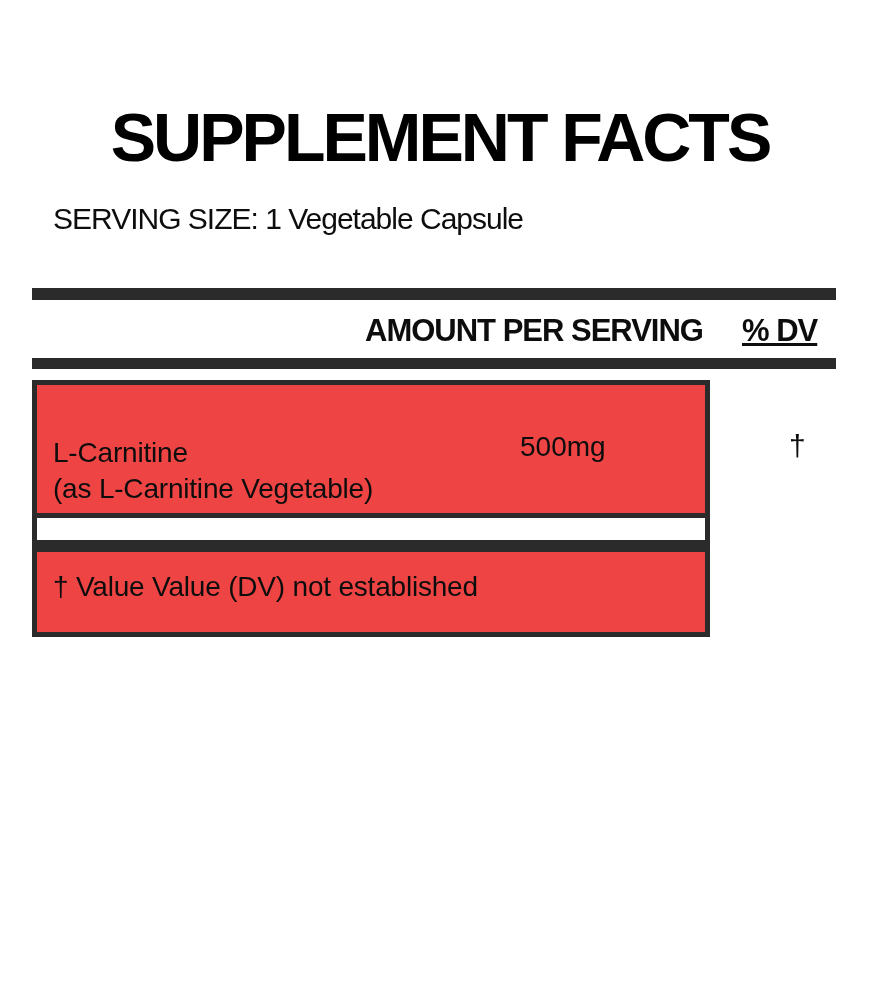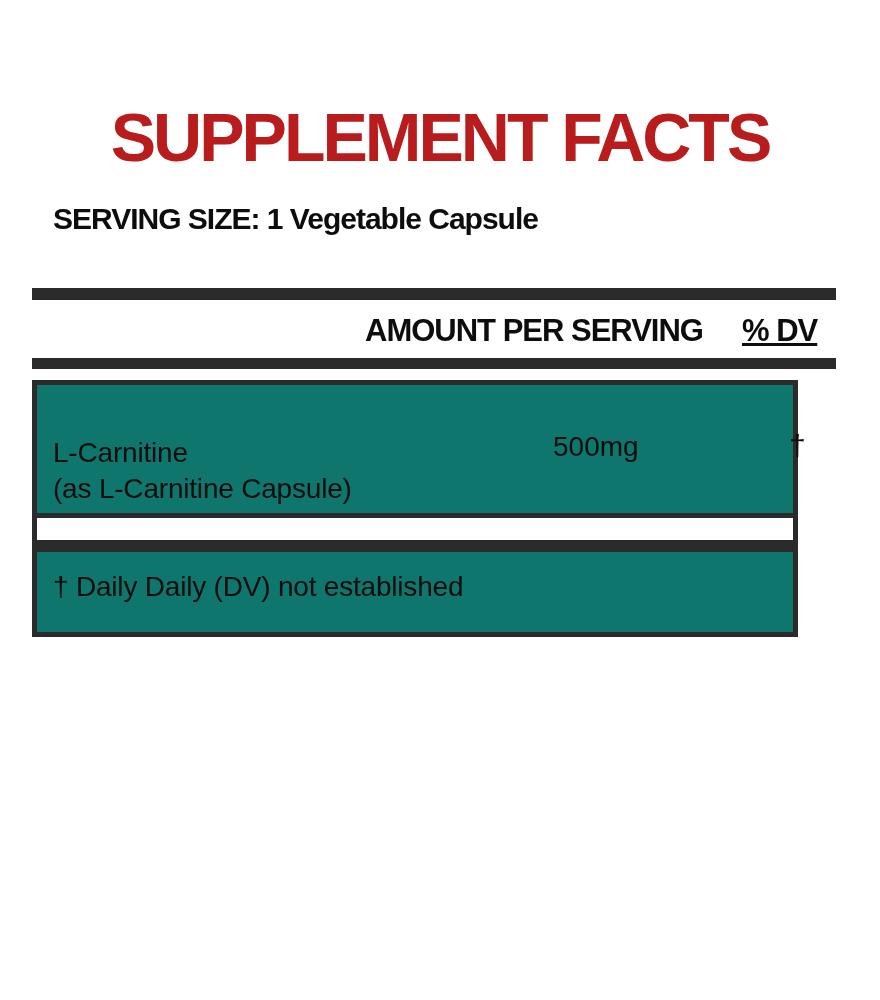--- a/index.html
+++ b/index.html
@@ -24,29 +24,29 @@
     position: absolute;
     top: 103px;
     left: 0;
     width: 880px;
     margin: 0;
     text-align: center;
     font-size: 68px;
     font-weight: 700;
     letter-spacing: -3px;
     line-height: 1;
-    color: #b91c1c;
+    color: #000000;
     white-space: nowrap;
   }
   .serving {
     position: absolute;
     left: 53px;
     top: 200px;
     font-size: 30px;
-    font-weight: 700;
+    font-weight: 400;
     letter-spacing: -1px;
     line-height: 37px;
     white-space: nowrap;
   }
   .bar {
     position: absolute;
     left: 32px;
     width: 804px;
     background: #2b2b2b;
   }
@@ -62,46 +62,45 @@
     font-weight: 700;
     letter-spacing: -1px;
     white-space: nowrap;
   }
   .aps-header { position: absolute; left: 365px; top: 0; }
   .pdv-header { position: absolute; left: 742px; top: 0; text-decoration: underline; }
   .facts-box {
     position: absolute;
     left: 32px;
     top: 380px;
-    width: 766px;
+    width: 678px;
     height: 257px;
     box-sizing: border-box;
     border: 5px solid #2b2b2b;
-    background: #0f766e;
+    background: #ef4444;
   }
   .nutrient-row {
     position: relative;
     height: 128px;
   }
   .nutrient-name {
     position: absolute;
     left: 16px;
     top: 50px;
     font-size: 28px;
     line-height: 36px;
     letter-spacing: -0.2px;
     white-space: nowrap;
   }
   .nutrient-amount {
     position: absolute;
     left: 483px;
     top: 46px;
     font-size: 28px;
     white-space: nowrap;
-    margin-left: 33px;
   }
   .nutrient-dv {
     position: absolute;
     left: 752px;
     top: 44px;
     font-size: 30px;
   }
   .thin-rule { height: 5px; background: #2b2b2b; }
   .empty-row { height: 22px; background: #ffffff; }
   .thick-rule { height: 12px; background: #2b2b2b; }
@@ -136,29 +135,29 @@
     <span class="pdv-header">% DV</span>
   </div>
 
   <div class="bar bar-header"></div>
 
   <div class="facts-box">
 
     <div class="nutrient-row">
       <div class="nutrient-name">
         <div>L-Carnitine</div>
-        <div>(as L-Carnitine Capsule)</div>
+        <div>(as L-Carnitine Vegetable)</div>
       </div>
       <div class="nutrient-amount">500mg</div>
       <div class="nutrient-dv">†</div>
     </div>
 
     <div class="thin-rule"></div>
     <div class="empty-row"></div>
     <div class="thick-rule"></div>
 
     <div class="footnote-row">
-      <div class="footnote-text">† Daily Daily (DV) not established</div>
+      <div class="footnote-text">† Value Value (DV) not established</div>
     </div>
 
   </div>
 
 </div>
 
 </body></html>

